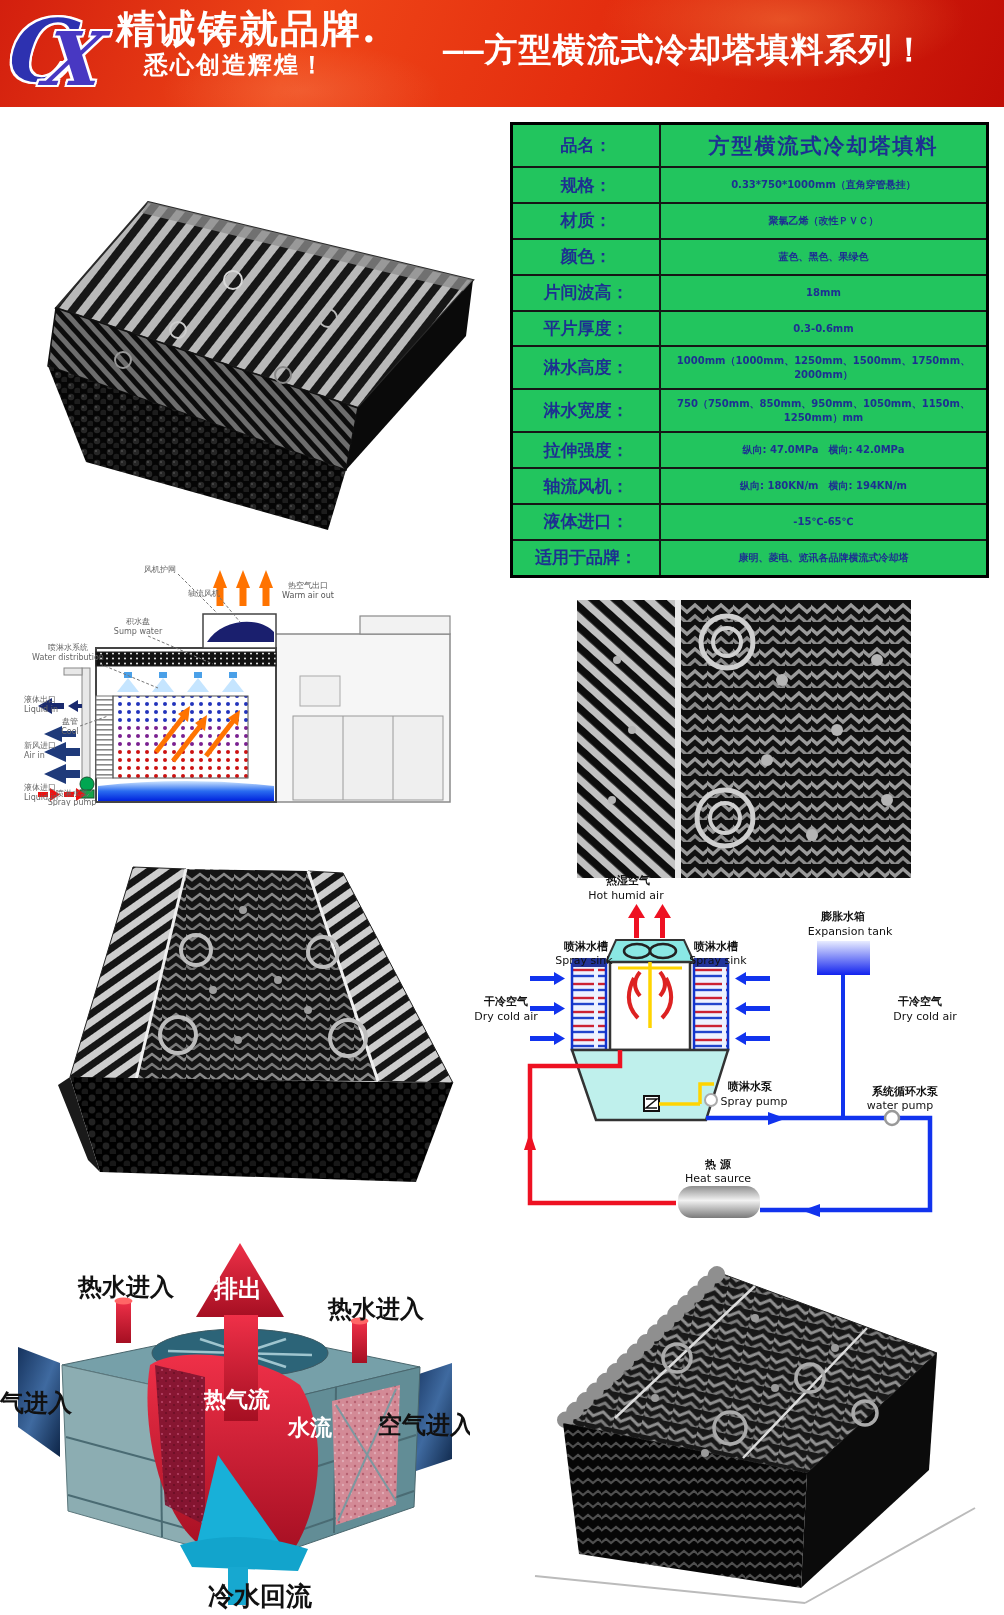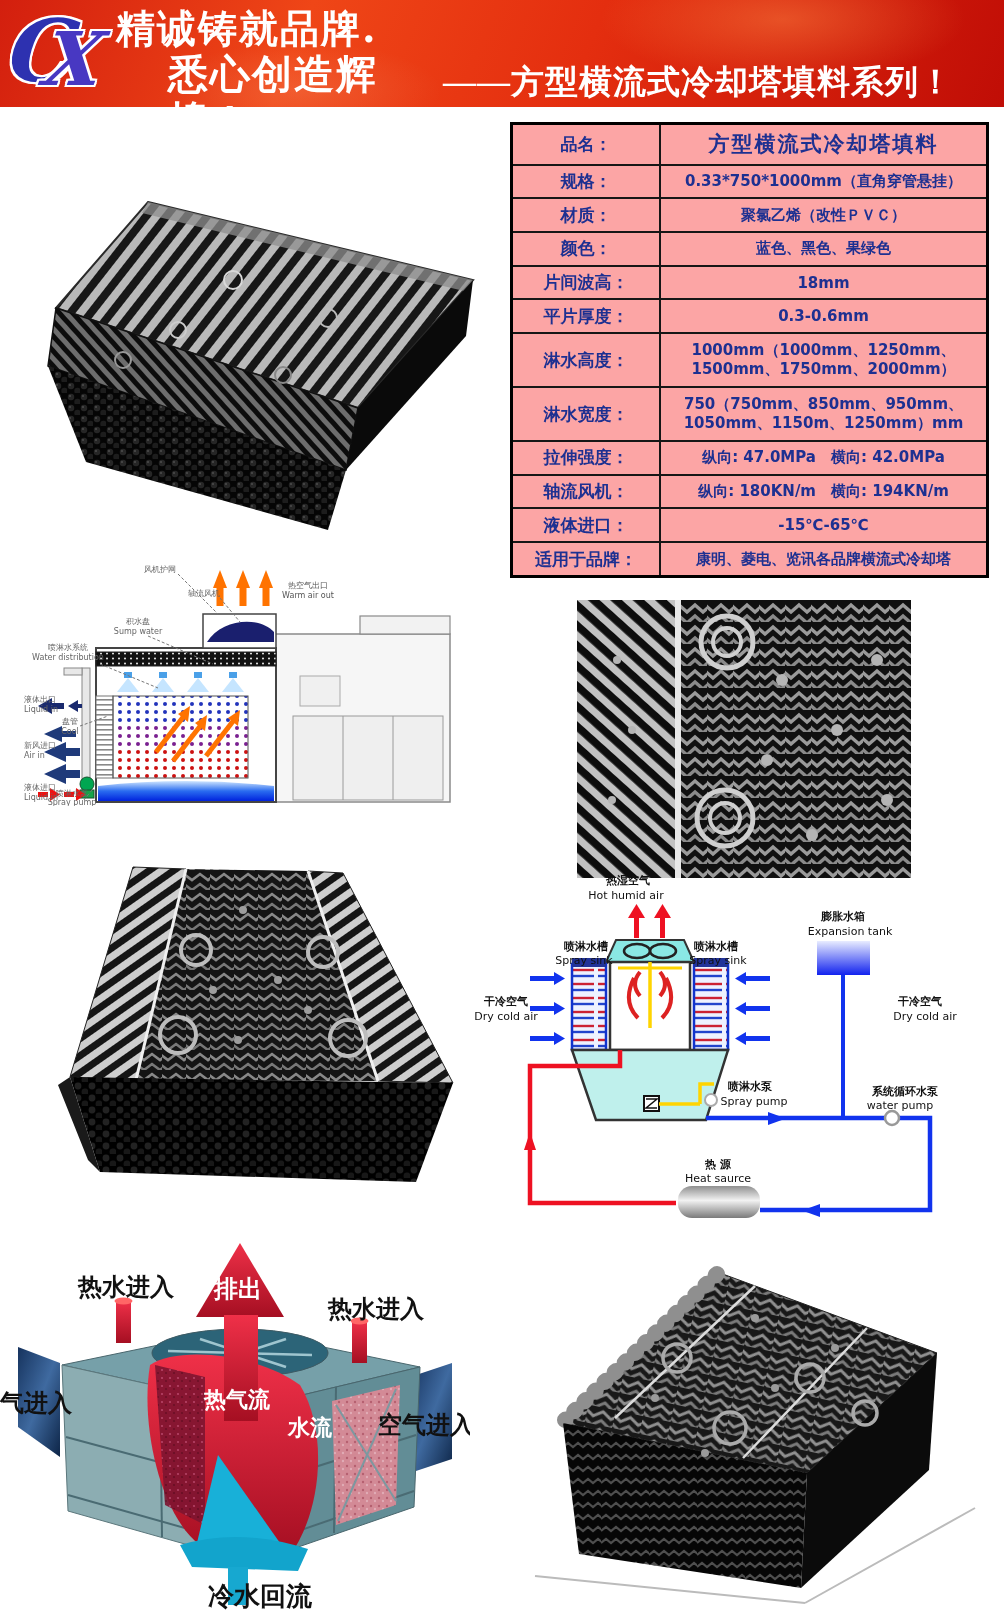--- a/index.html
+++ b/index.html
@@ -12,30 +12,30 @@
          radial-gradient(ellipse 200px 70px at 30% 85%, rgba(255,200,160,.18), rgba(255,200,160,0) 70%),
          linear-gradient(112deg,#d31f0e 0%,#ef4617 30%,#e42e0f 58%,#c00d06 100%);}
   .logo{position:absolute;left:10px;top:6px;width:104px;height:95px;}
   .logo span{position:absolute;font-family:"DejaVu Serif",serif;font-weight:bold;font-style:italic;
        text-shadow:-2px 0 #fff,2px 0 #fff,0 -2px #fff,0 2px #fff,-2px -2px #fff,2px 2px #fff,-2px 2px #fff,2px -2px #fff;}
   .logo .lc{left:0;top:-6px;font-size:86px;color:#2d31b0;transform:skew(-6deg);}
   .logo .lx{left:36px;top:10px;font-size:74px;color:#4838c2;transform:skew(-10deg);}
   .slogan{position:absolute;left:116px;top:6px;width:340px;color:#fff;
           font-family:"DejaVu Serif",serif;font-weight:bold;line-height:1.15;}
   .slogan .s1{font-size:39px;letter-spacing:2px;}
-  .slogan .s2{font-size:40px;letter-spacing:2px;margin-left:52px;}
+  .slogan .s2{font-size:24px;letter-spacing:2px;margin-left:28px;}
   .series{position:absolute;left:443px;top:28px;width:560px;color:#fff;
-          font-family:Liberation Serif, serif;font-weight:bold;font-size:33px;letter-spacing:1px;margin-top:32px;}
+          font-family:Liberation Mono, monospace;font-weight:bold;font-size:33px;letter-spacing:1px;}
   
   .spec{position:absolute;left:510px;top:122px;width:479px;height:456px;border-collapse:collapse;
-        border:3px solid #000;background:#fca5a5;}
+        border:3px solid #000;background:#22c55e;}
   .spec td{border:2px solid #161616;text-align:center;vertical-align:middle;
            color:#1d3091;font-weight:bold;padding:0 4px;}
   .spec td.lab{width:138px;font-size:17px;}
-  .spec td.val{font-size:15px;}
+  .spec td.val{font-size:10px;}
   .spec tr.big td.val{font-size:21px;letter-spacing:2px;}
   
   .blk{position:absolute;}
   svg text{font-family:"DejaVu Sans",sans-serif;}
 </style>
 </head>
 <body>
 
 <div class="page">
 

